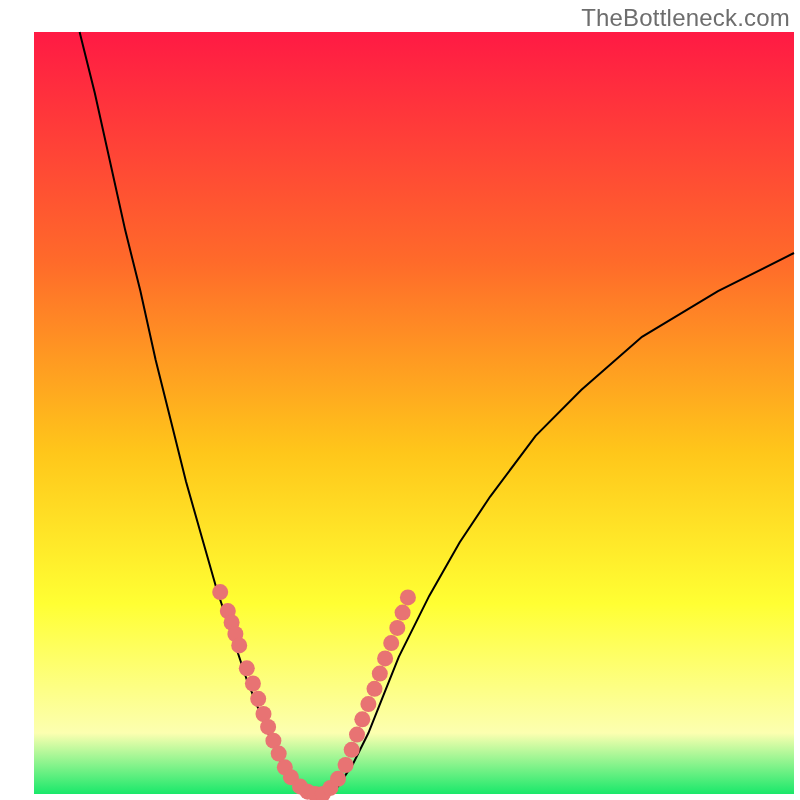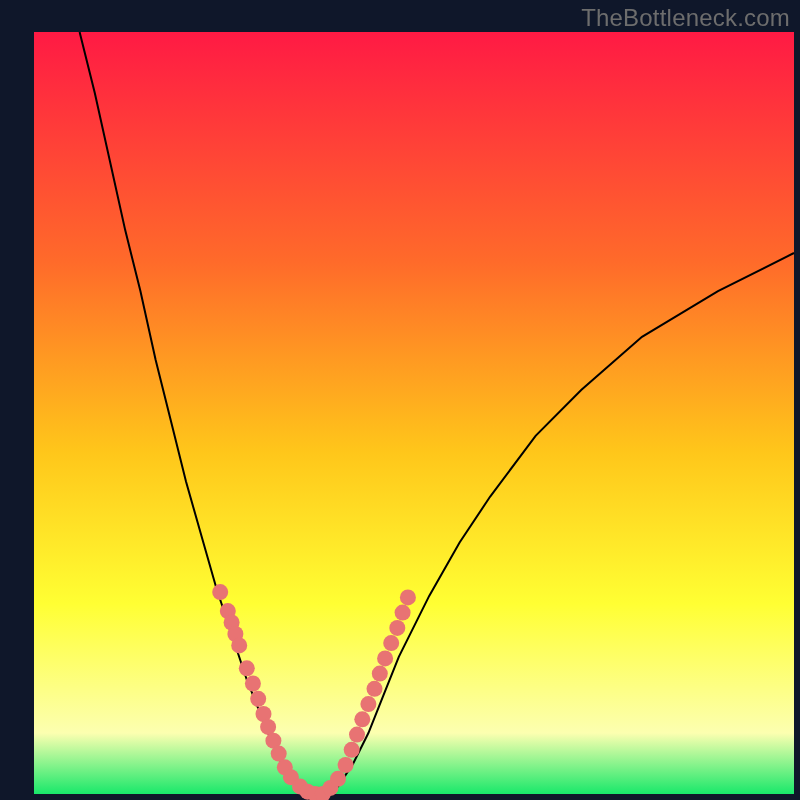--- a/index.html
+++ b/index.html
@@ -10,21 +10,21 @@
     background: #000;
     overflow: hidden;
     font-family: Arial, Helvetica, sans-serif;
   }
   .frame {
     position: absolute;
     left: 0;
     top: 0;
     width: 800px;
     height: 800px;
-    background: #0f172a;
+    background: #ffffff;
   }
   .watermark {
     position: absolute;
     top: 4px;
     right: 10px;
     color: #6d6d6d;
     font-size: 24px;
     font-weight: 500;
     letter-spacing: 0.2px;
     user-select: none;

